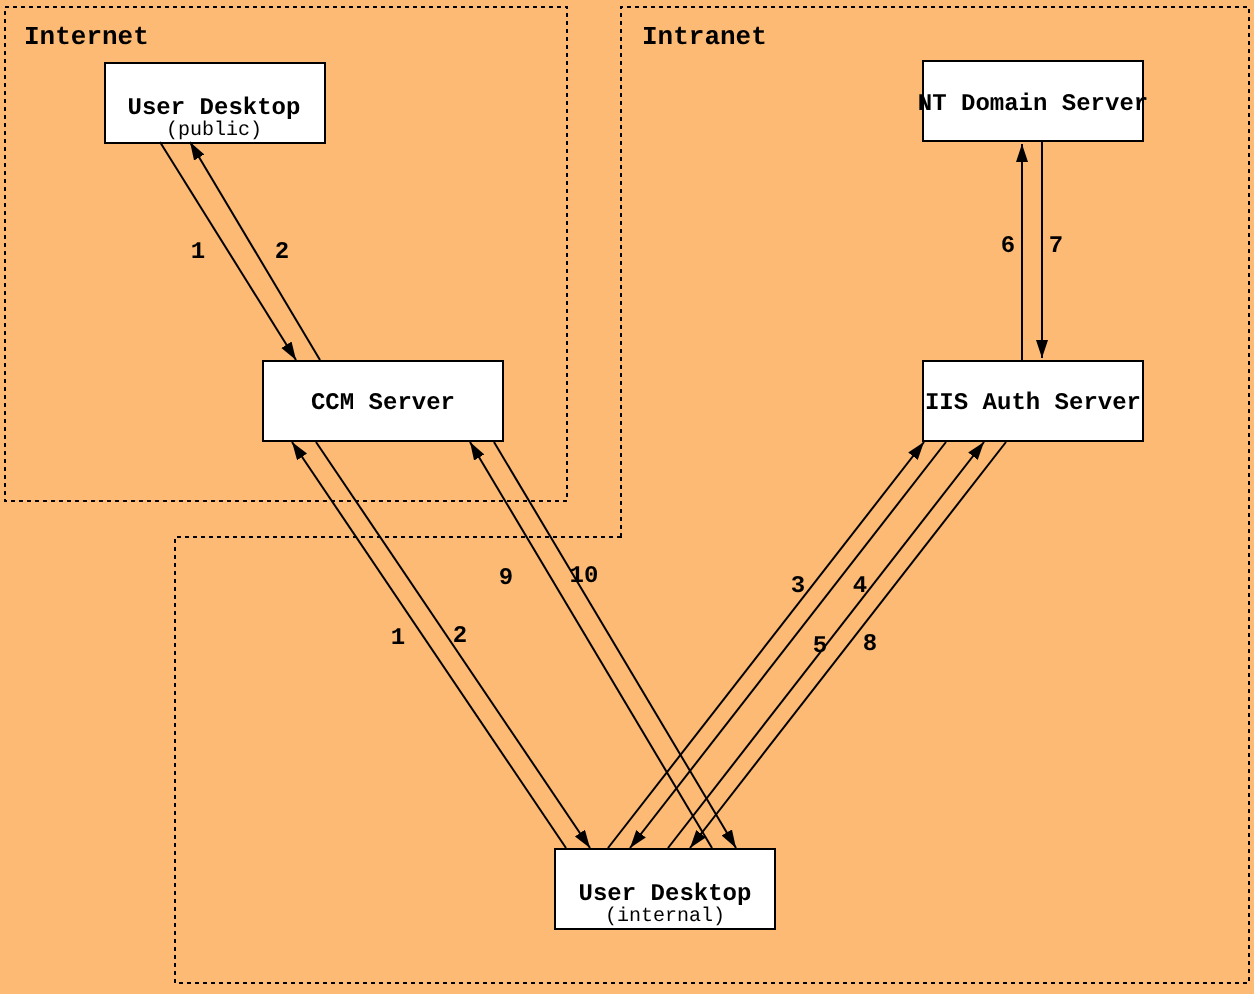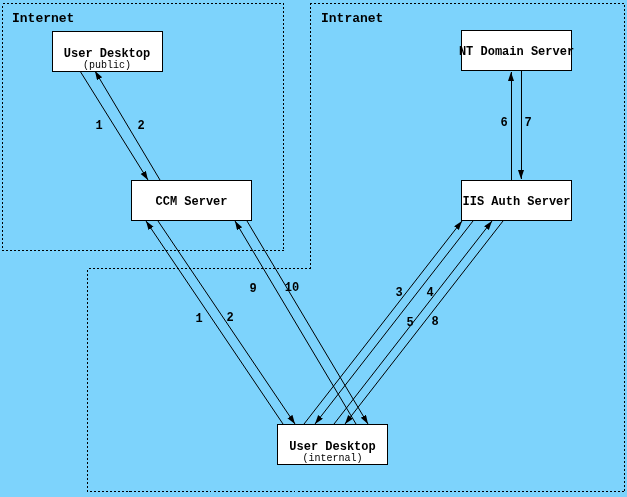--- a/index.html
+++ b/index.html
@@ -1,16 +1,16 @@
 <!DOCTYPE html>
 <html><head>
 <meta charset="utf-8">
 <style>
   html, body { margin: 0; padding: 0; background: #ffffff; }
-  .stage { position: relative; width: 627px; height: 497px; background: #7dd3fc; overflow: hidden; }
+  .stage { position: relative; width: 627px; height: 497px; background: #fdba74; overflow: hidden; }
   svg { display: block; }
   .zone { fill: none; stroke: #000000; stroke-width: 1; stroke-dasharray: 2 2; shape-rendering: crispEdges; }
   .node { fill: #ffffff; stroke: #000000; stroke-width: 1; shape-rendering: crispEdges; }
   .edge { stroke: #000000; stroke-width: 1; fill: none; }
   .vedge { stroke: #000000; stroke-width: 1; fill: none; shape-rendering: crispEdges; }
   .zlab { font: bold 13px "Liberation Mono", "DejaVu Sans Mono", monospace; fill: #000000; }
   .nlab { font: bold 12px "Liberation Mono", "DejaVu Sans Mono", monospace; fill: #000000; text-anchor: middle; }
   .nsub { font: 10px "Liberation Mono", "DejaVu Sans Mono", monospace; fill: #000000; text-anchor: middle; }
   .elab { font: bold 12px "Liberation Mono", "DejaVu Sans Mono", monospace; fill: #000000; text-anchor: middle; }
 </style>

